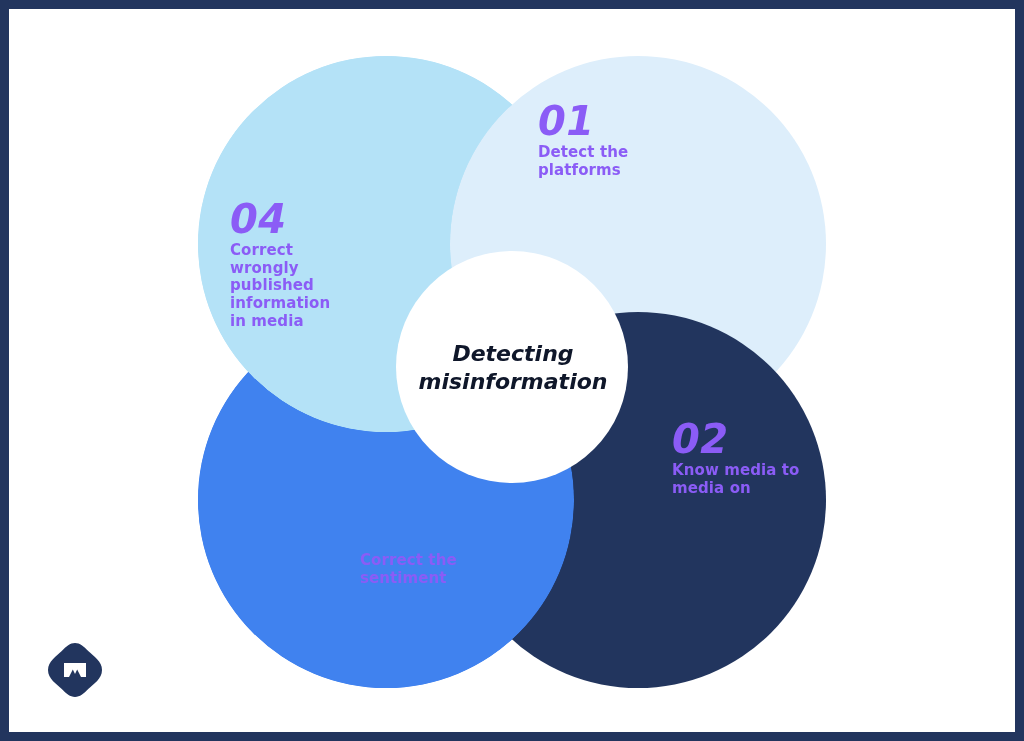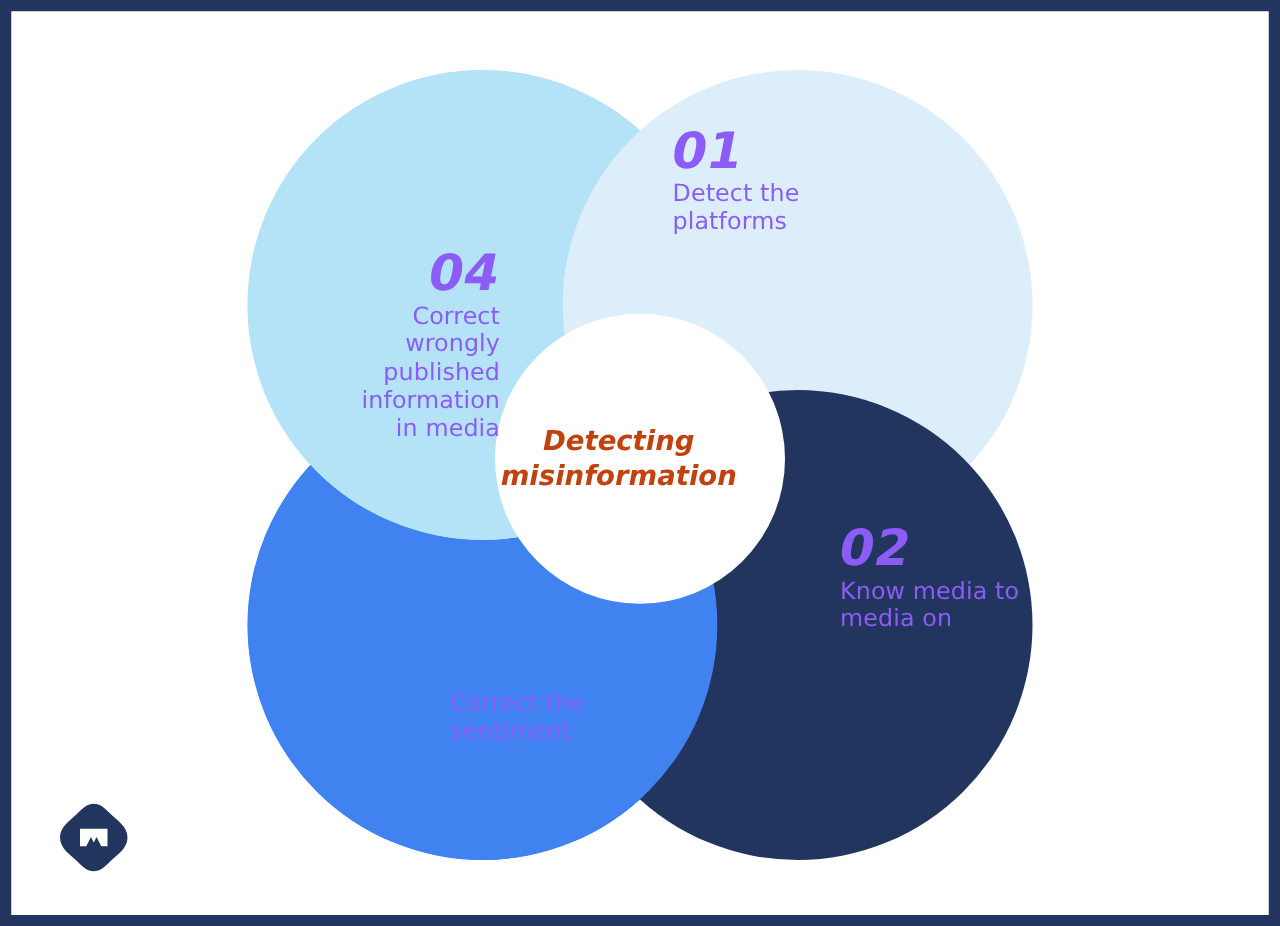--- a/index.html
+++ b/index.html
@@ -51,39 +51,39 @@
     color: #8b5cf6;
   }
   .ring-num {
     font-style: italic;
     font-weight: bold;
     font-size: 40px;
     line-height: 1.05;
     letter-spacing: 0.5px;
   }
   .ring-text {
-    font-weight: normal;
-    font-size: 19px;
+    font-weight: bold;
+    font-size: 15px;
     line-height: 1.18;
     margin-top: 2px;
     letter-spacing: 0.1px;
   }
   
   #label-01 { left: 538px; top: 100px; width: 180px; }
   #label-02 { left: 672px; top: 418px; width: 190px; }
   #label-03 { left: 360px; top: 550px; width: 190px; }
-  #label-04 { left: 230px; top: 198px; width: 170px; text-align: right; }
+  #label-04 { left: 230px; top: 198px; width: 170px; }
 
   #center-label {
     position: absolute;
-    left: 380px;
+    left: 398px;
     top: 340px;
     width: 230px;
     text-align: center;
-    color: #c2410c;
+    color: #0f172a;
     font-style: italic;
     font-weight: bold;
     font-size: 22px;
     line-height: 1.25;
   }
   #center-label .cl-line { display: block; white-space: nowrap; }
 
   #logo {
     position: absolute;
     left: 47px;

